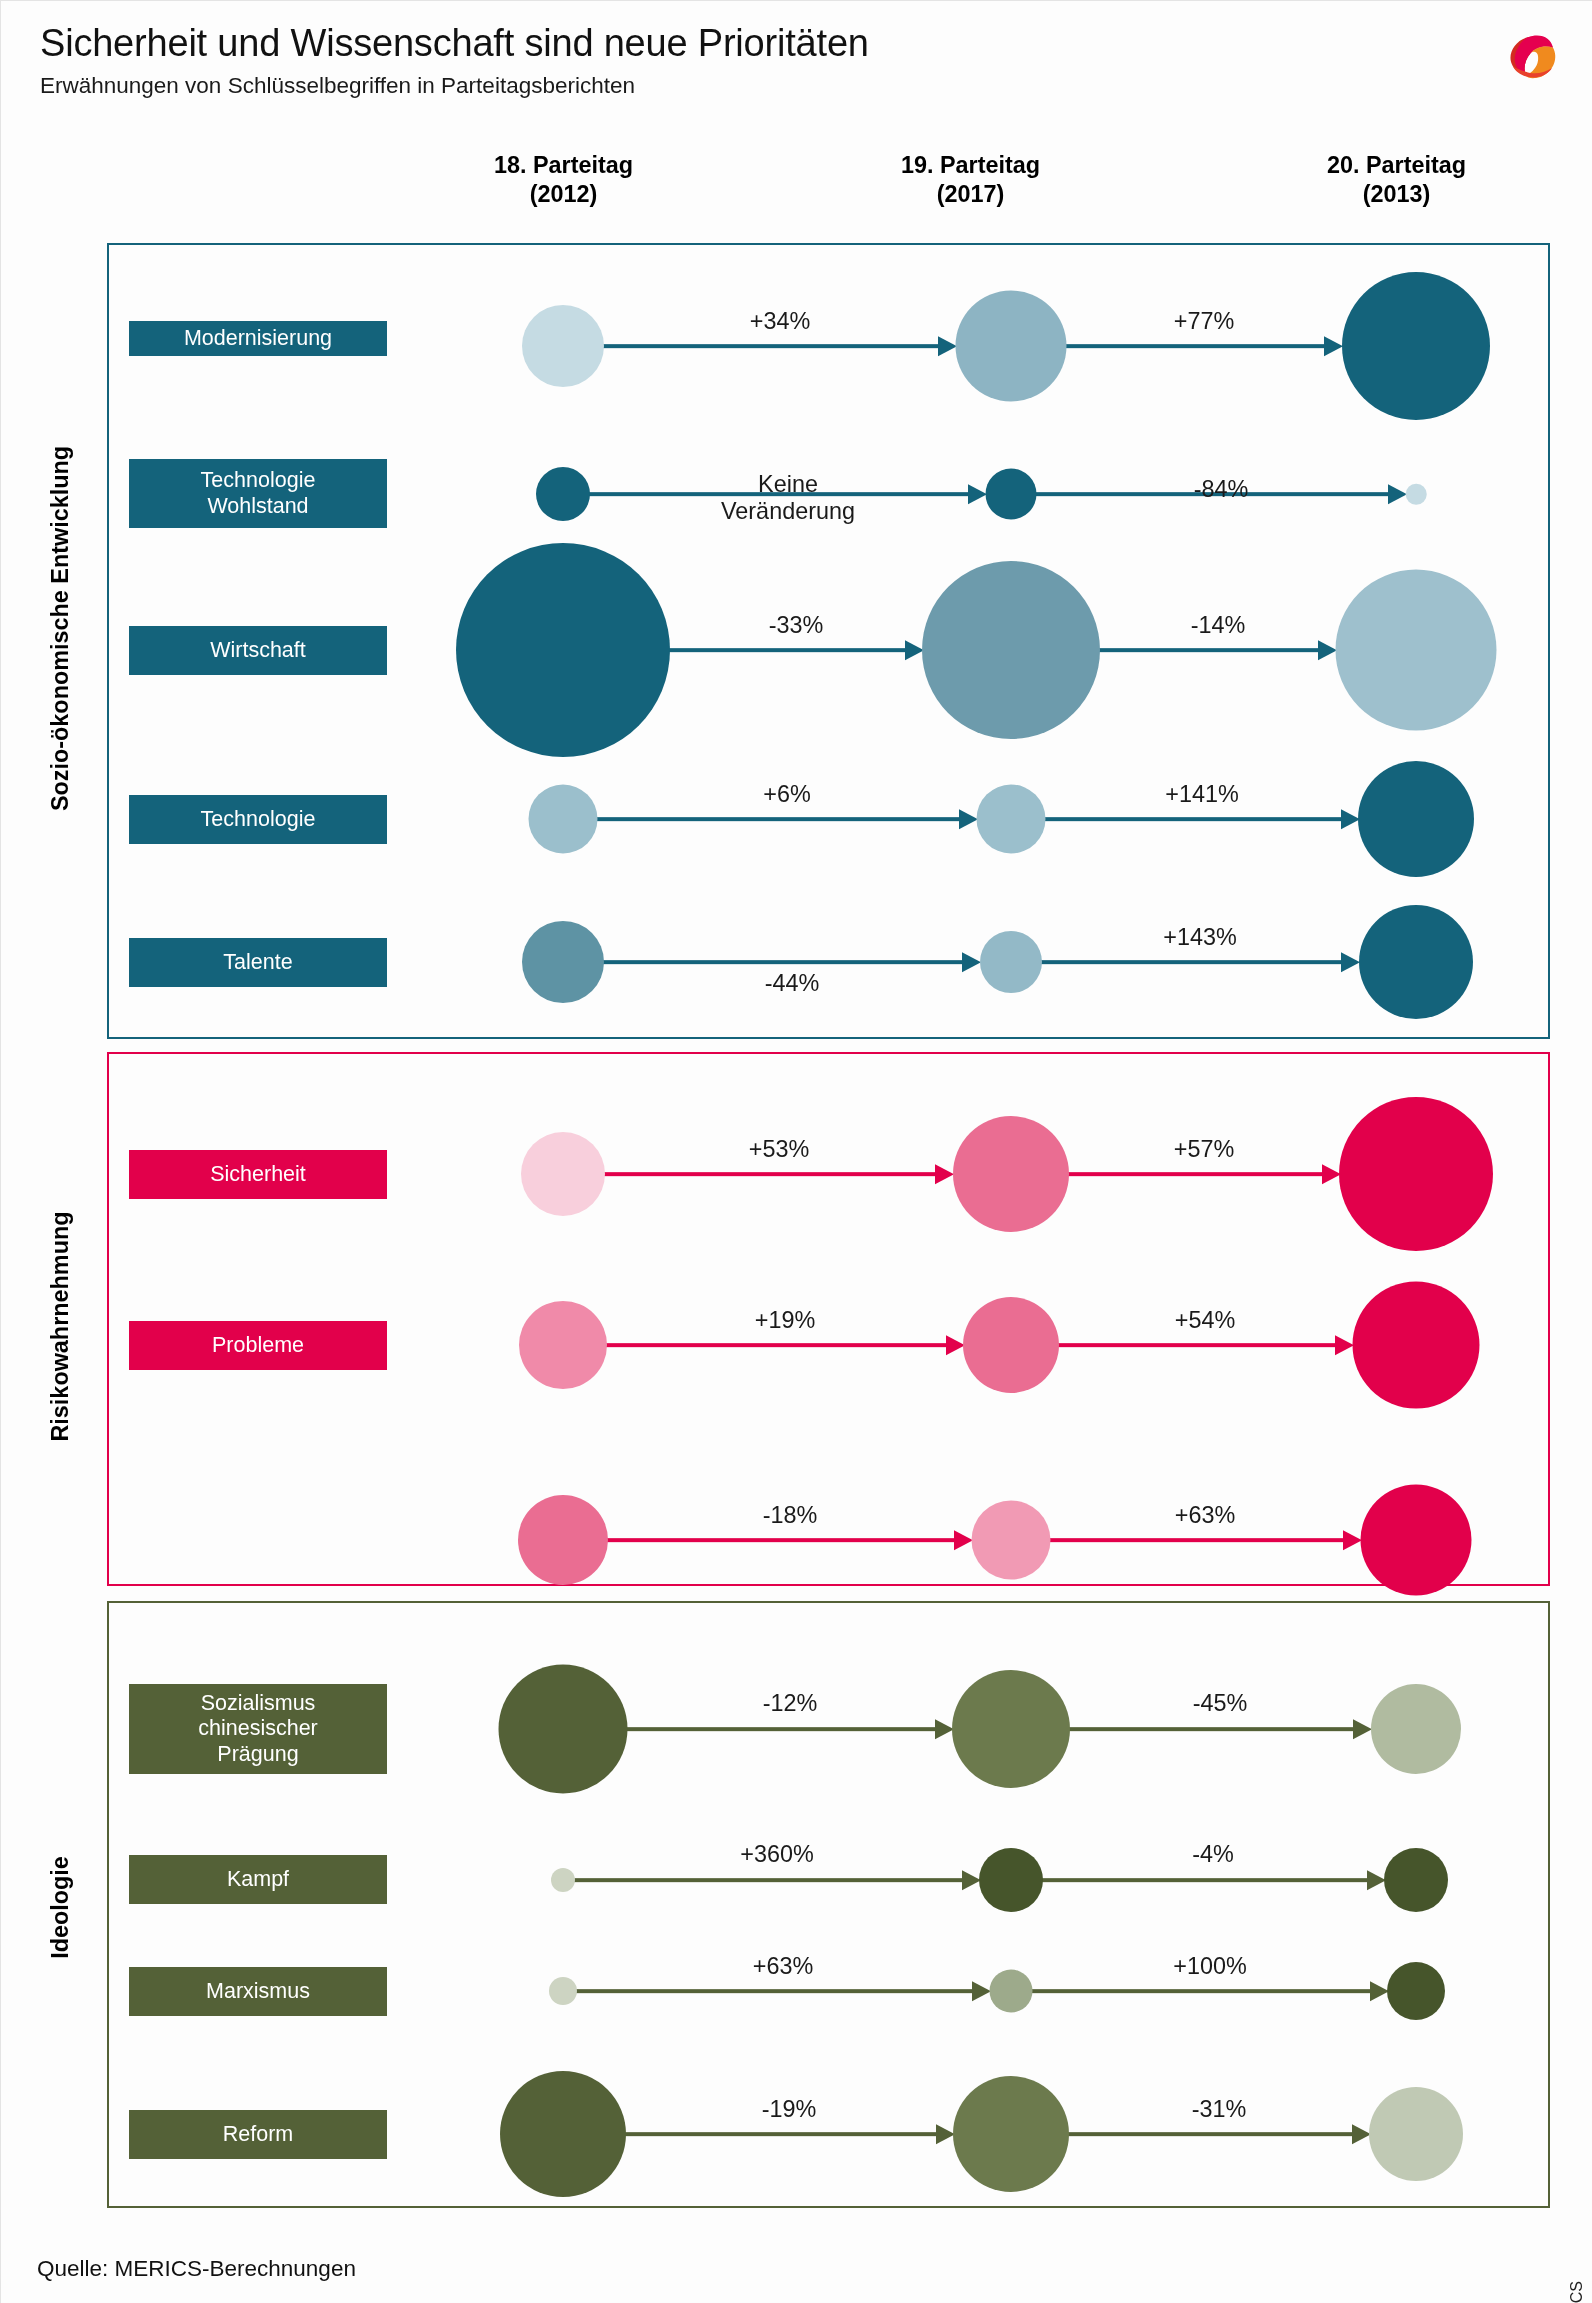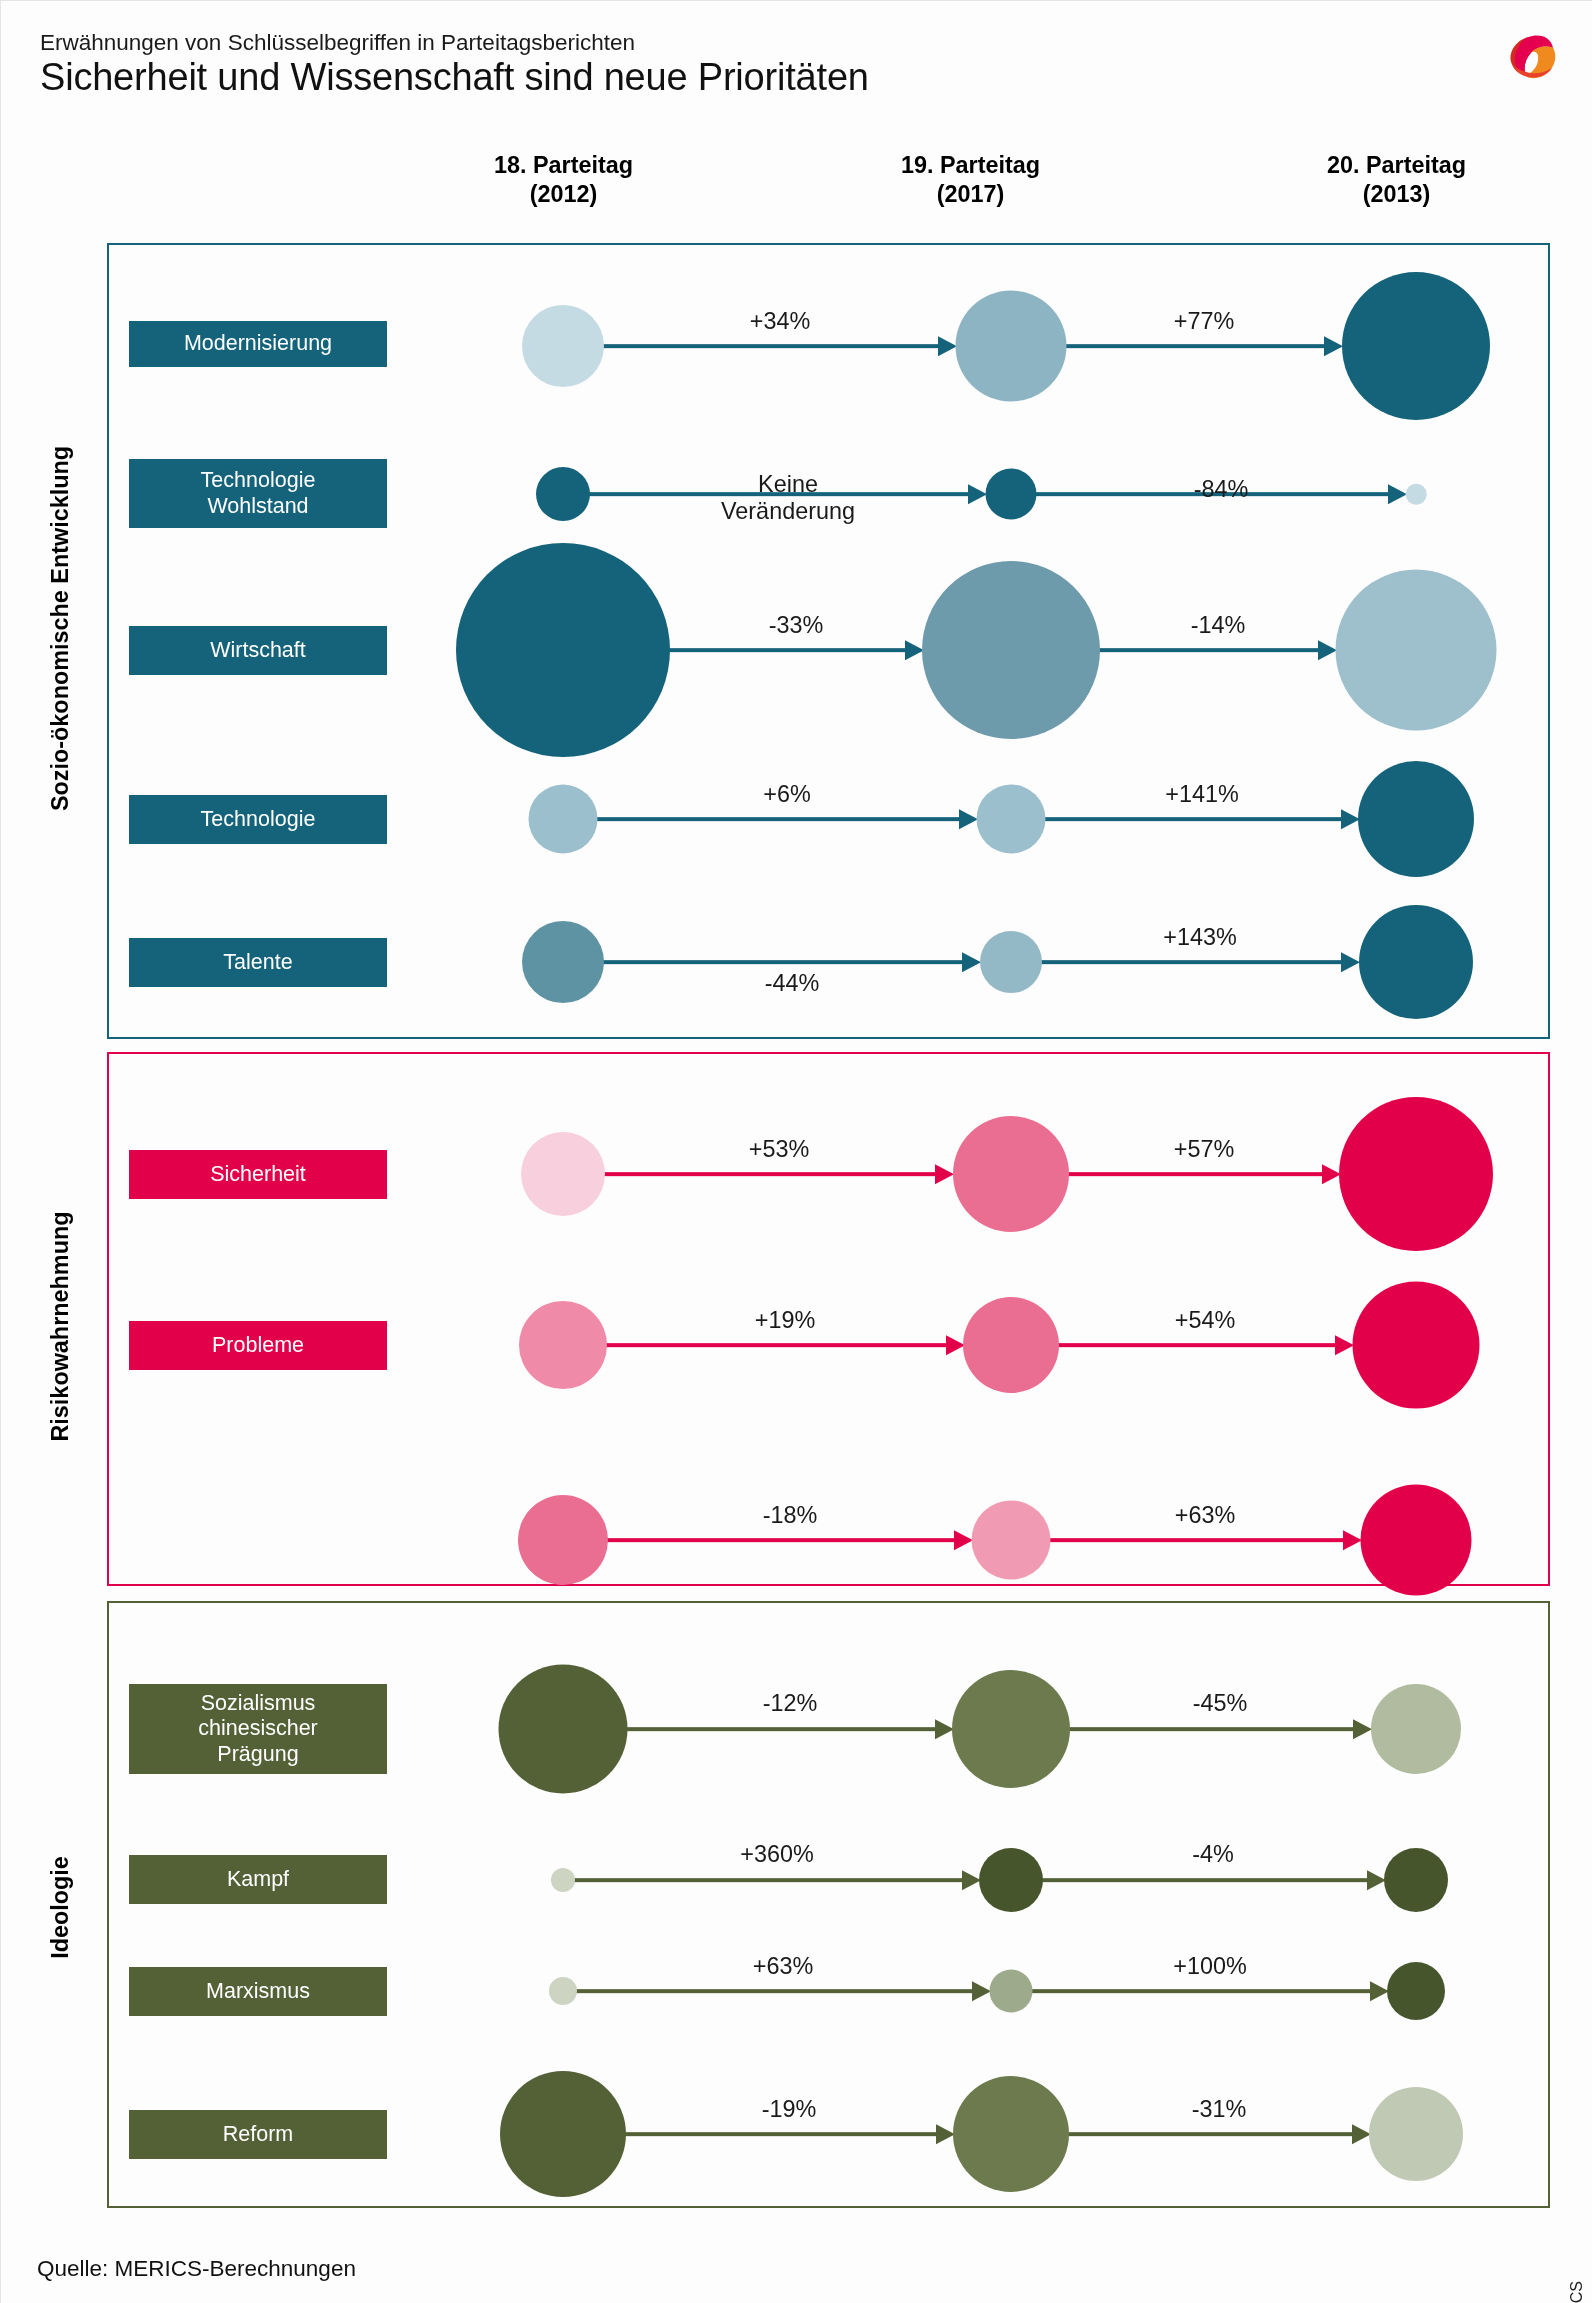--- a/index.html
+++ b/index.html
@@ -141,22 +141,22 @@
     transform-origin: bottom right;
     white-space: nowrap;
   }
 </style>
 </head>
 <body>
 
 <div id="page">
 
   <div id="header">
+    <div id="title">Sicherheit und Wissenschaft sind neue Prioritäten</div>
     <div id="subtitle">Erwähnungen von Schlüsselbegriffen in Parteitagsberichten</div>
-    <div id="title">Sicherheit und Wissenschaft sind neue Prioritäten</div>
   </div>
 
   <div id="logo">
     <svg viewBox="0 0 74 70" width="69" height="66">
       <path d="M17 47 C10 36, 18 20, 33 16 C45 13, 56 18, 60 27 C52 24, 42 26, 36 33 C30 40, 28 49, 31 57 C25 55, 20 52, 17 47 Z" fill="#d32b20"></path>
       <path d="M60 27 C66 38, 61 52, 48 58 C40 61, 32 60, 31 57 C38 54, 43 48, 44 41 C45 34, 42 29, 36 33 C42 26, 52 24, 60 27 Z" fill="#f08a1e"></path>
       <path d="M33 16 C46 11, 58 16, 60 27 C52 24, 42 26, 36 33 C30 40, 28 49, 31 57 C21 53, 16 42, 21 30 C24 23, 28 18, 33 16 Z" fill="#e5004f"></path>
       <path d="M17 47 C21 55, 31 60, 42 59 C50 58, 56 54, 59 49 C50 55, 39 56, 31 53 C25 51, 20 49, 17 47 Z" fill="#e8412c"></path>
     </svg>
   </div>
@@ -178,21 +178,21 @@
   <div class="section" id="section-1"></div>
   <div class="section" id="section-2"></div>
 
   <div class="section-label" id="sec-label-0">Sozio-ökonomische Entwicklung</div>
   <div class="section-label" id="sec-label-1">Risikowahrnehmung</div>
   <div class="section-label" id="sec-label-2">Ideologie</div>
 
   <div id="source">Quelle: MERICS-Berechnungen</div>
   <div id="copyright">© MERICS</div>
 
-<div class="row-label" style="background: rgb(20, 99, 123); height: 46px; top: 320px; position: absolute; left: 128px; flex-direction: column;">
+<div class="row-label" style="background: rgb(20, 99, 123); height: 35px; top: 320px; position: absolute; left: 128px; flex-direction: column;">
       <span style="display: block;">Modernisierung</span>
     </div>
     <div class="connector" style="left: 601px; top: 345px; width: 355px;">
       <div class="shaft" style="background: rgb(20, 99, 123);"></div>
       <div class="head" style="border-left-color: rgb(20, 99, 123);"></div>
     </div>
     <div class="delta" style="left: 779px; top: 334px;">+34%</div>
     <div class="connector" style="left: 1063px; top: 345px; width: 279px;">
       <div class="shaft" style="background: rgb(20, 99, 123);"></div>
       <div class="head" style="border-left-color: rgb(20, 99, 123);"></div>

